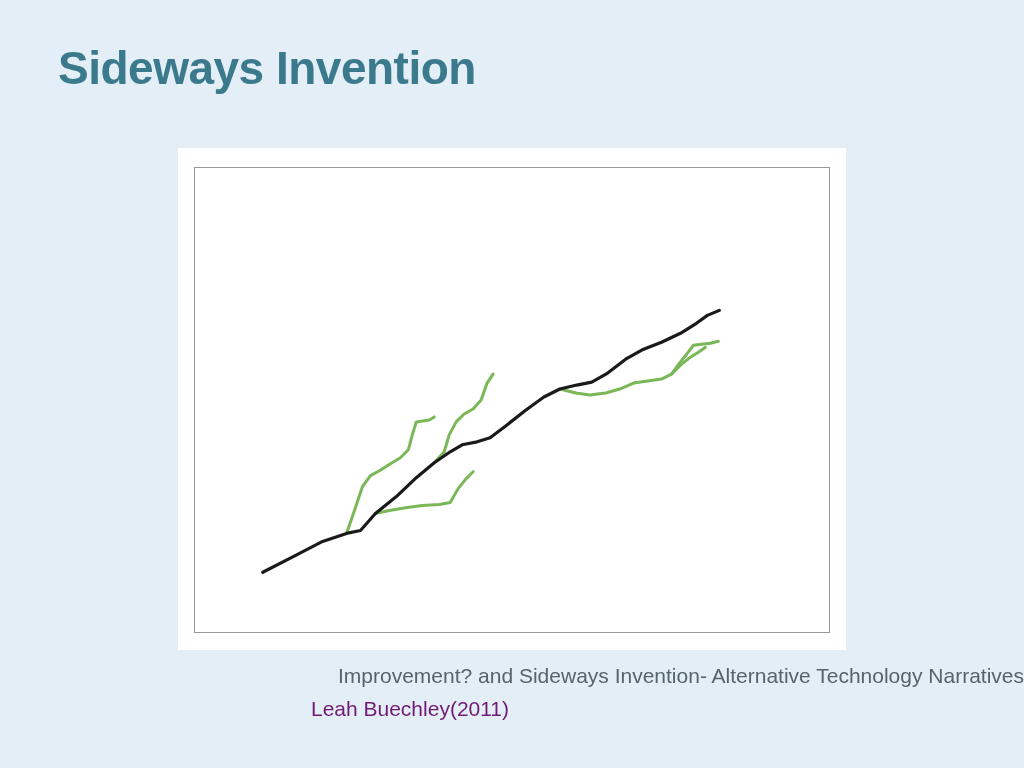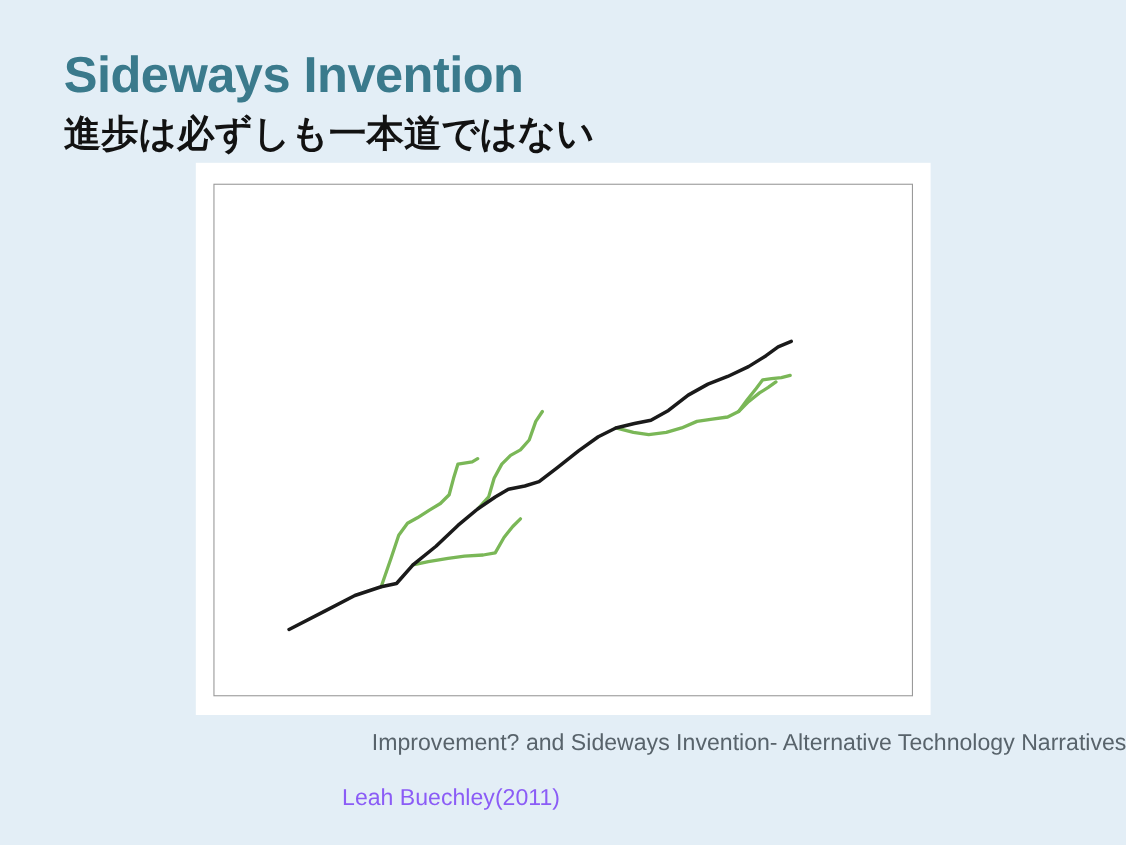--- a/index.html
+++ b/index.html
@@ -73,44 +73,43 @@
     top: 660px;
     width: 1024px;
     text-align: right;
     font-size: 21px;
     color: #58636b;
     line-height: 1.55;
   }
   .caption-line2 {
     position: absolute;
     left: 0;
-    top: 714px;
+    top: 697px;
     width: 820px;
     text-align: center;
     font-size: 21px;
-    color: #8b5cf6;
+    color: #701a75;
   }
   .page-number {
     position: absolute;
     left: 0;
     top: 731px;
     width: 1024px;
     text-align: center;
     font-size: 13px;
     color: #5c6870;
     letter-spacing: 1px;
   }
 </style>
 </head>
 <body>
 
 <div class="slide">
 
   <div class="title">Sideways Invention</div>
-  <div class="subtitle">進歩は必ずしも一本道ではない</div>
 
   <div class="figure-frame">
     <div class="figure-inner">
       <svg class="figure-svg" viewBox="0 0 636 466" preserveAspectRatio="none">
         <g>
           <path id="branch-0" fill="none" stroke="#7ab757" stroke-width="3" stroke-linejoin="round" stroke-linecap="round" d="M 152,367 L 161,341 L 168,320 L 176,309 L 185,304 L 196,297 L 206,291 L 214,283 L 218,268 L 222,255 L 235,253 L 240,250"></path>
           <path id="branch-1" fill="none" stroke="#7ab757" stroke-width="3" stroke-linejoin="round" stroke-linecap="round" d="M 181,347 L 195,344 L 213,341 L 228,339 L 245,338 L 256,336 L 264,322 L 272,312 L 279,305"></path>
           <path id="branch-2" fill="none" stroke="#7ab757" stroke-width="3" stroke-linejoin="round" stroke-linecap="round" d="M 240,296 L 250,285 L 255,268 L 262,255 L 270,247 L 279,242 L 287,233 L 293,216 L 299,207"></path>
           <path id="branch-3" fill="none" stroke="#7ab757" stroke-width="3" stroke-linejoin="round" stroke-linecap="round" d="M 366,222 L 382,226 L 396,228 L 412,226 L 426,222 L 440,216 L 454,214 L 468,212 L 478,207 L 487,198 L 497,190 L 505,185 L 512,180"></path>
           <path id="branch-4" fill="none" stroke="#7ab757" stroke-width="3" stroke-linejoin="round" stroke-linecap="round" d="M 478,207 L 486,196 L 494,186 L 500,178 L 508,177 L 517,176 L 525,174"></path>

